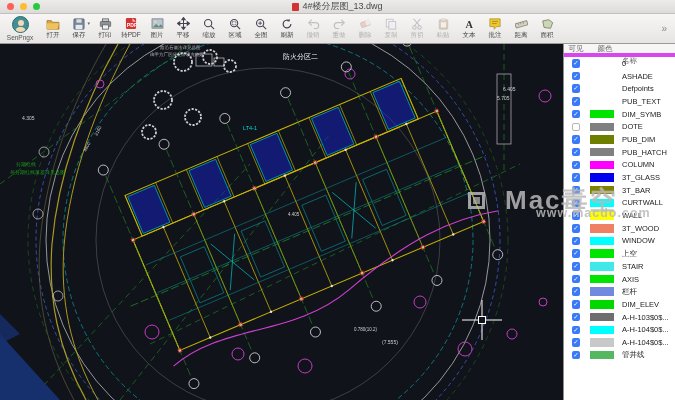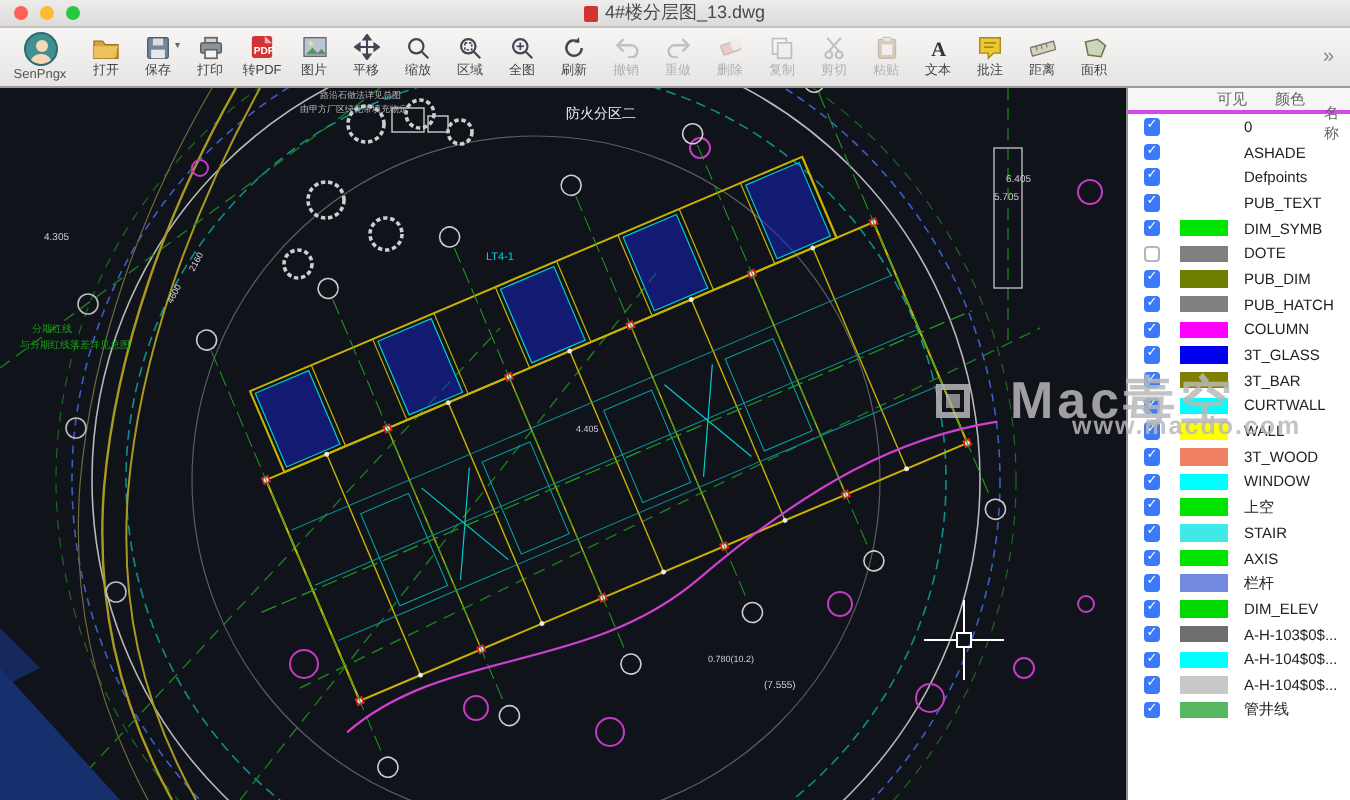--- a/index.html
+++ b/index.html
@@ -33,21 +33,21 @@
   .tb-btn .caret { position:absolute; right:-4px; top:3px; font-size:5px; color:#666; }
   .tb-overflow { margin-left:auto; margin-right:8px; align-self:center; font-size:10px; color:#888; }
 
   
   .canvas { position:absolute; left:0; top:44px; width:563px; height:356px; background:#11131b; overflow:hidden; }
 
   
   .panel { position:absolute; left:563px; top:44px; width:112px; height:356px;
     background:#ffffff; border-left:1px solid #8f8f8f; display:flex; flex-direction:column; }
   .panel-head { height:13px; display:flex; align-items:center; background:#f6f6f6;
-    border-bottom:2px solid #d946ef; font-size:7.5px; color:#666; flex:none;padding-left:40px; }
+    border-bottom:4px solid #d946ef; font-size:7.5px; color:#666; flex:none; }
   .ph-vis { width:24px; text-align:center; } .ph-col { width:34px; text-align:center; } .ph-name { flex:1;margin-top:24px; }
   .layer-row { height:12.7px; flex:none; display:flex; align-items:center; }
   .lr-vis { width:24px; display:flex; justify-content:center; }
   .cb { width:8.5px; height:8.5px; border-radius:2px; background:#3a79f7; color:#fff;
     font-size:6.5px; line-height:8.5px; text-align:center; }
   .cb.off { background:#fff; border:1px solid #b5b5b5; color:transparent; }
   .lr-col { width:34px; display:flex; justify-content:flex-start; padding-left:2px; }
   .swatch { width:24px; height:8.5px; }
   .lr-name { flex:1; font-size:7.5px; color:#222; white-space:nowrap; overflow:hidden; }
 

